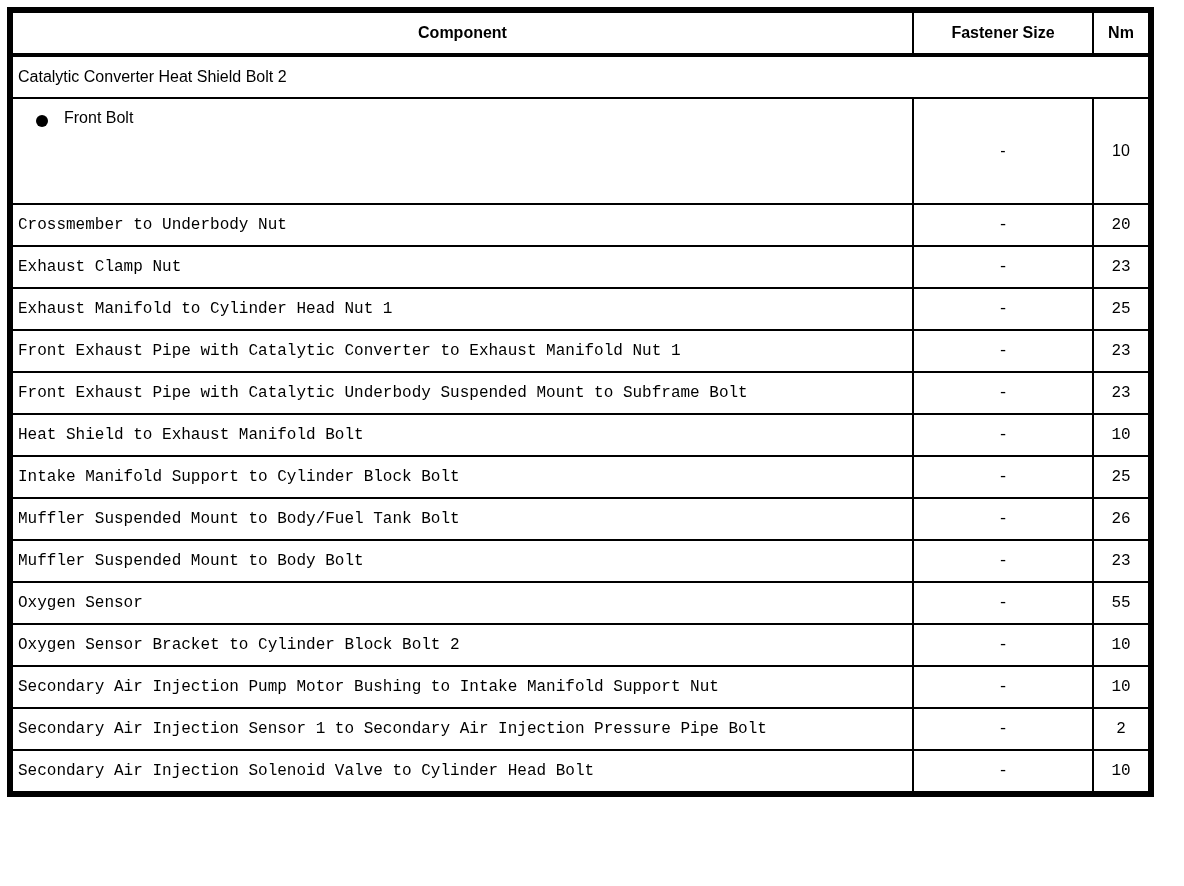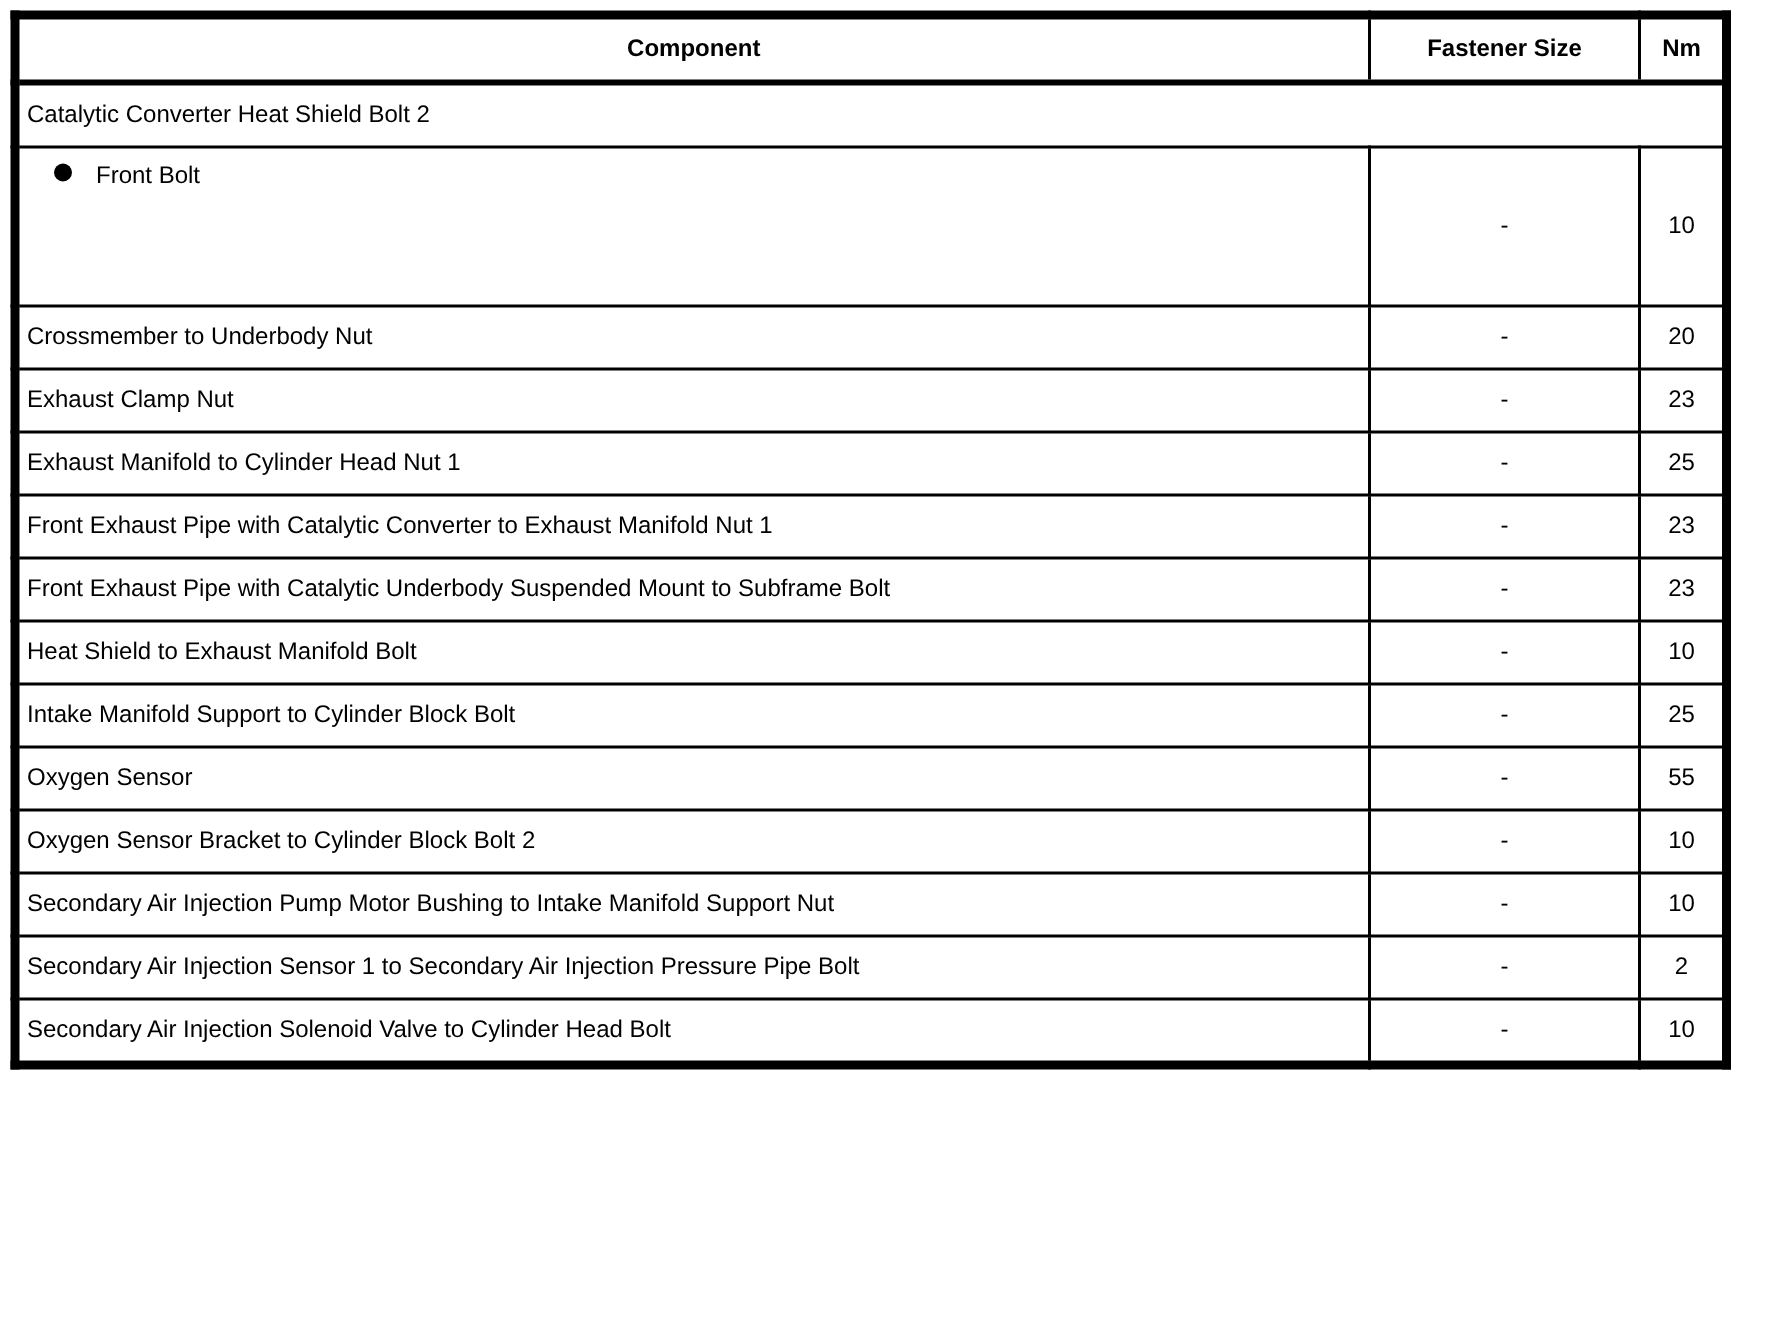--- a/index.html
+++ b/index.html
@@ -37,32 +37,32 @@
     font-weight: bold;
     text-align: center;
     height: 40px;
     border-bottom: 4px solid #000000;
   }
   tr.section-row td {
     height: 40px;
     text-align: left;
   }
   tr.data-row { }
-  tr.data-row td { height: 40px; }
+  tr.data-row td { height: 40px; font-family: Liberation Mono, monospace; }
   td.comp-cell { text-align: left; }
   td.fast-cell { text-align: center; }
   td.nm-cell   { text-align: center; }
   tr.bullet-row td { height: 94px; }
   tr.bullet-row td.comp-cell {
     vertical-align: top;
     padding-top: 10px;
   }
   .bullet-line {
     display: flex;
-    align-items: flex-start;
+    align-items: flex-end;
     gap: 16px;
     padding-left: 18px;
   }
   .bullet {
     width: 12px;
     height: 12px;
     border-radius: 50%;
     background: #000000;
     flex: 0 0 auto;
   }
@@ -133,20 +133,30 @@
       <td class="comp-cell">Heat Shield to Exhaust Manifold Bolt</td>
       <td class="fast-cell">-</td>
       <td class="nm-cell">10</td>
     </tr>
     <tr class="data-row">
       <td class="comp-cell">Intake Manifold Support to Cylinder Block Bolt</td>
       <td class="fast-cell">-</td>
       <td class="nm-cell">25</td>
     </tr>
     <tr class="data-row">
+      <td class="comp-cell">Muffler Suspended Mount to Body/Fuel Tank Bolt</td>
+      <td class="fast-cell">-</td>
+      <td class="nm-cell">26</td>
+    </tr>
+    <tr class="data-row">
+      <td class="comp-cell">Muffler Suspended Mount to Body Bolt</td>
+      <td class="fast-cell">-</td>
+      <td class="nm-cell">23</td>
+    </tr>
+    <tr class="data-row">
       <td class="comp-cell">Oxygen Sensor</td>
       <td class="fast-cell">-</td>
       <td class="nm-cell">55</td>
     </tr>
     <tr class="data-row">
       <td class="comp-cell">Oxygen Sensor Bracket to Cylinder Block Bolt 2</td>
       <td class="fast-cell">-</td>
       <td class="nm-cell">10</td>
     </tr>
     <tr class="data-row">

